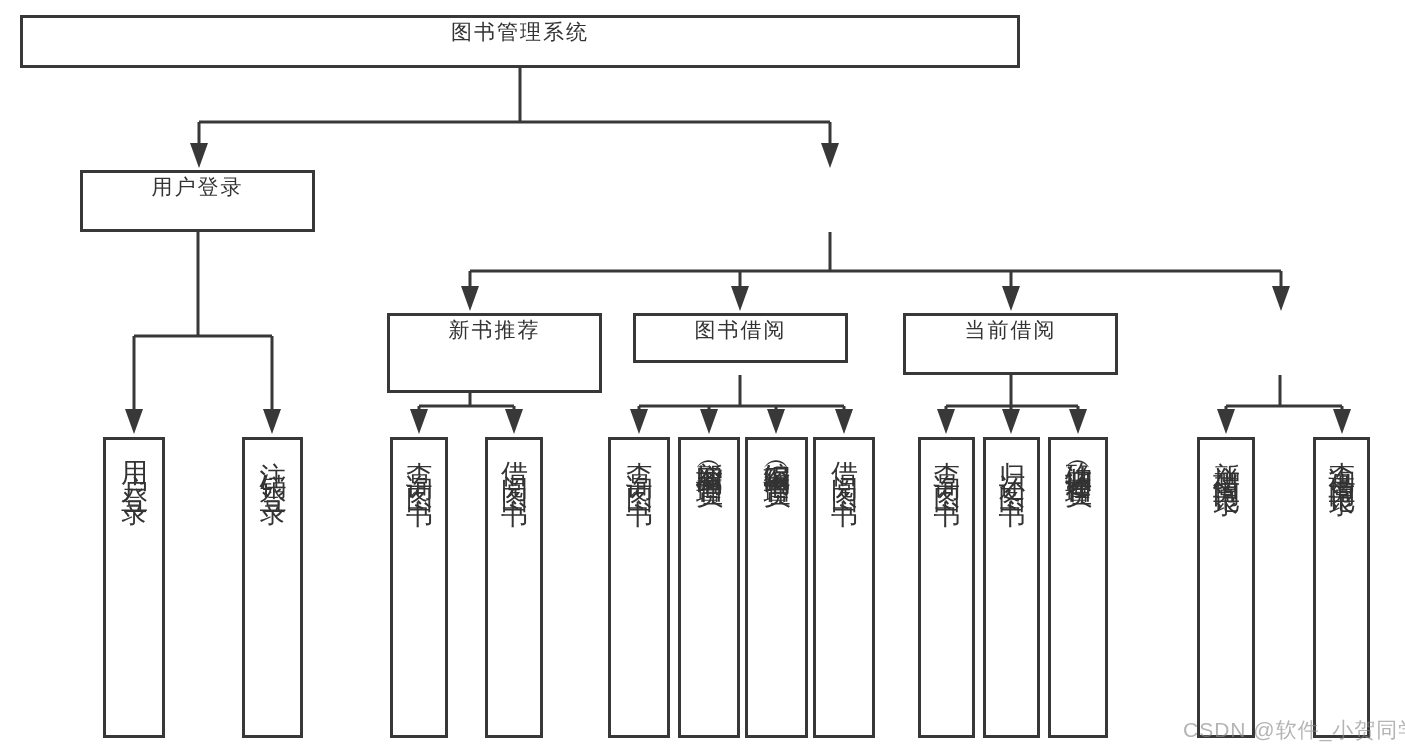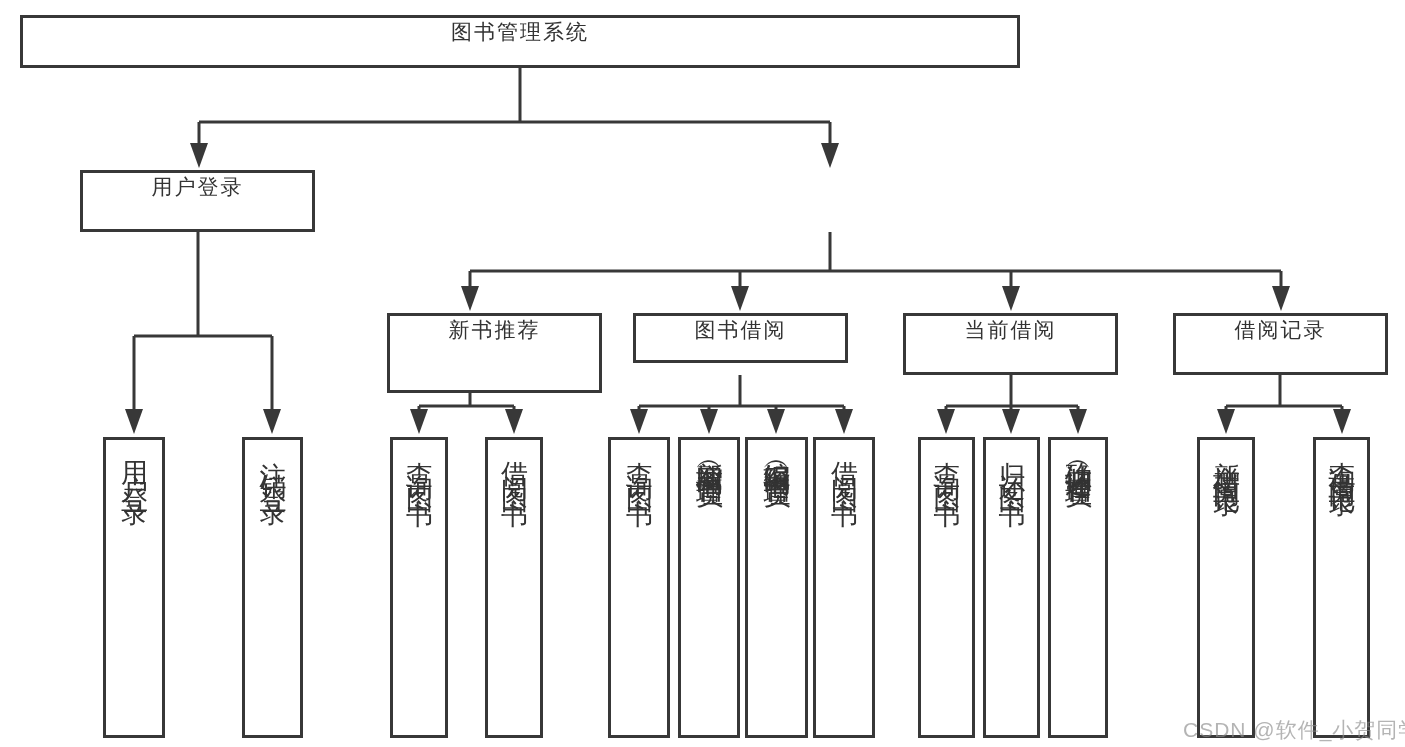--- a/index.html
+++ b/index.html
@@ -128,23 +128,20 @@
 
   <div class="node h-node n-nbr">
     <span>新书推荐</span>
   </div>
   <div class="node h-node n-bb">
     <span>图书借阅</span>
   </div>
   <div class="node h-node n-cb">
     <span>当前借阅</span>
   </div>
-  <div class="node h-node n-br">
-    <span>借阅记录</span>
-  </div>
 
   <div class="node v-node sp4 l-1">
     <span>用户登录</span>
   </div>
   <div class="node v-node sp4 l-2">
     <span>注销登录</span>
   </div>
 
   <div class="node v-node sp4 l-3">
     <span>查询图书</span>

